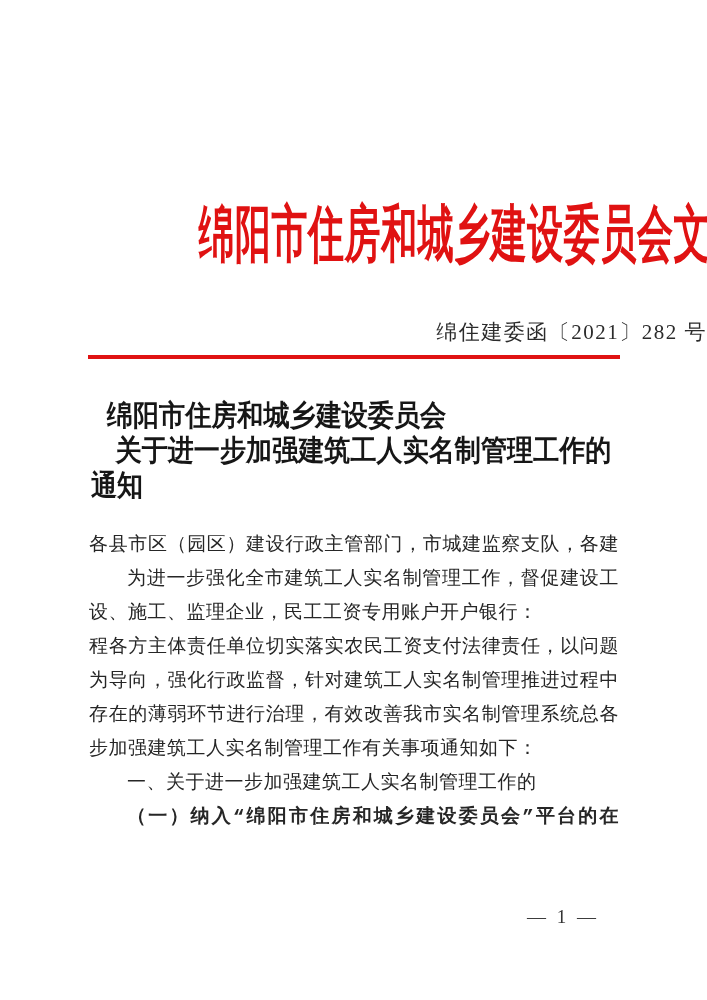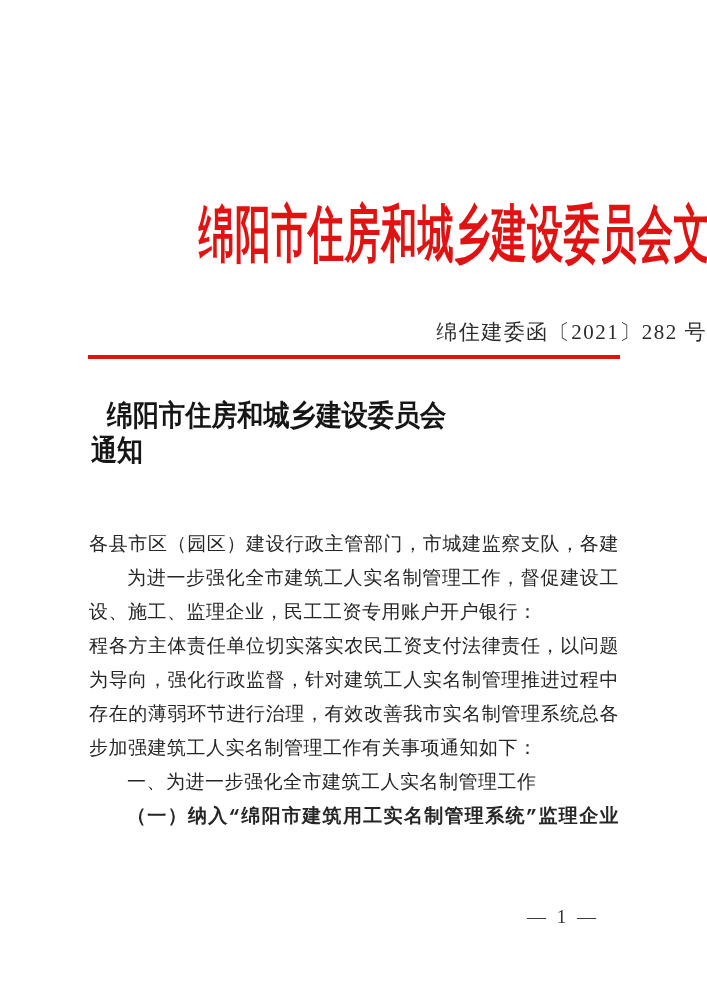--- a/index.html
+++ b/index.html
@@ -90,30 +90,31 @@
   <div class="letterhead">
     <span class="inner">绵阳市住房和城乡建设委员会文件</span>
   </div>
 
   <div class="doc-number">绵住建委函〔2021〕282 号</div>
 
   <div class="red-rule"></div>
 
   <div class="doc-title">
     <div><span class="t-line">绵阳市住房和城乡建设委员会</span></div>
+    <div><span class="t-line">关于进一步加强建筑工人实名制管理工作的</span></div>
     <div><span class="t-line">通知</span></div>
   </div>
 
   <div class="doc-body">
       <div class="line plain fill">各县市区（园区）建设行政主管部门，市城建监察支队，各建</div>
       <div class="line plain indent fill">为进一步强化全市建筑工人实名制管理工作，督促建设工</div>
       <div class="line plain">设、施工、监理企业，民工工资专用账户开户银行：</div>
       <div class="line plain fill">程各方主体责任单位切实落实农民工资支付法律责任，以问题</div>
       <div class="line plain fill">为导向，强化行政监督，针对建筑工人实名制管理推进过程中</div>
       <div class="line plain fill">存在的薄弱环节进行治理，有效改善我市实名制管理系统总各</div>
       <div class="line plain">步加强建筑工人实名制管理工作有关事项通知如下：</div>
-      <div class="line plain indent">一、为进一步强化全市建筑工人实名制管理工作</div>
-      <div class="line sub-bold indent fill">（一）纳入“绵阳市建筑用工实名制管理系统”监理企业</div>
+      <div class="line plain indent">一、关于进一步加强建筑工人实名制管理工作的</div>
+      <div class="line sub-bold indent fill">（一）纳入“绵阳市住房和城乡建设委员会”平台的在</div>
     </div>
 
   <div class="page-number">— 1 —</div>
 
 </div>
 
 </body></html>

